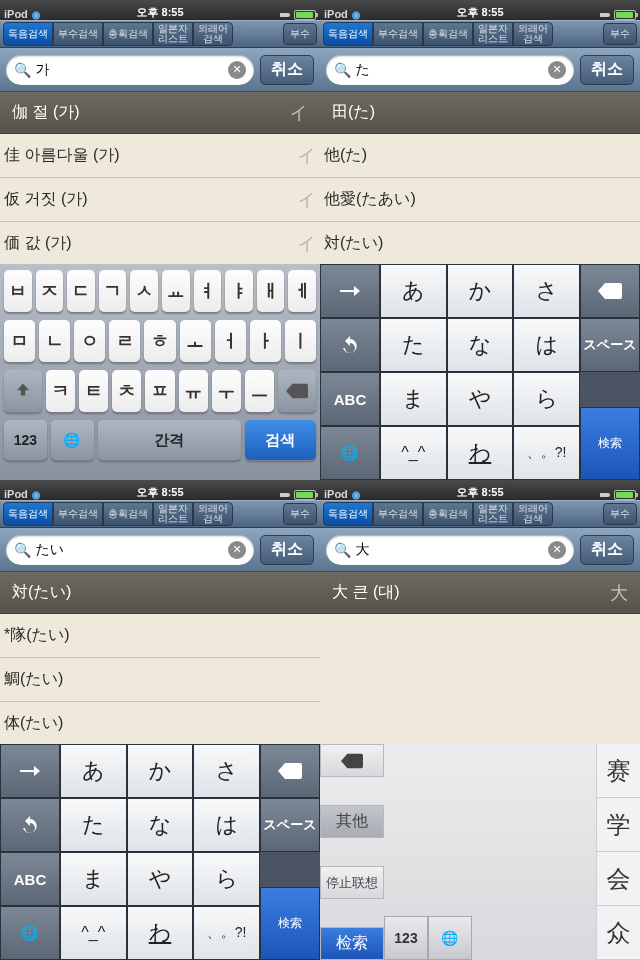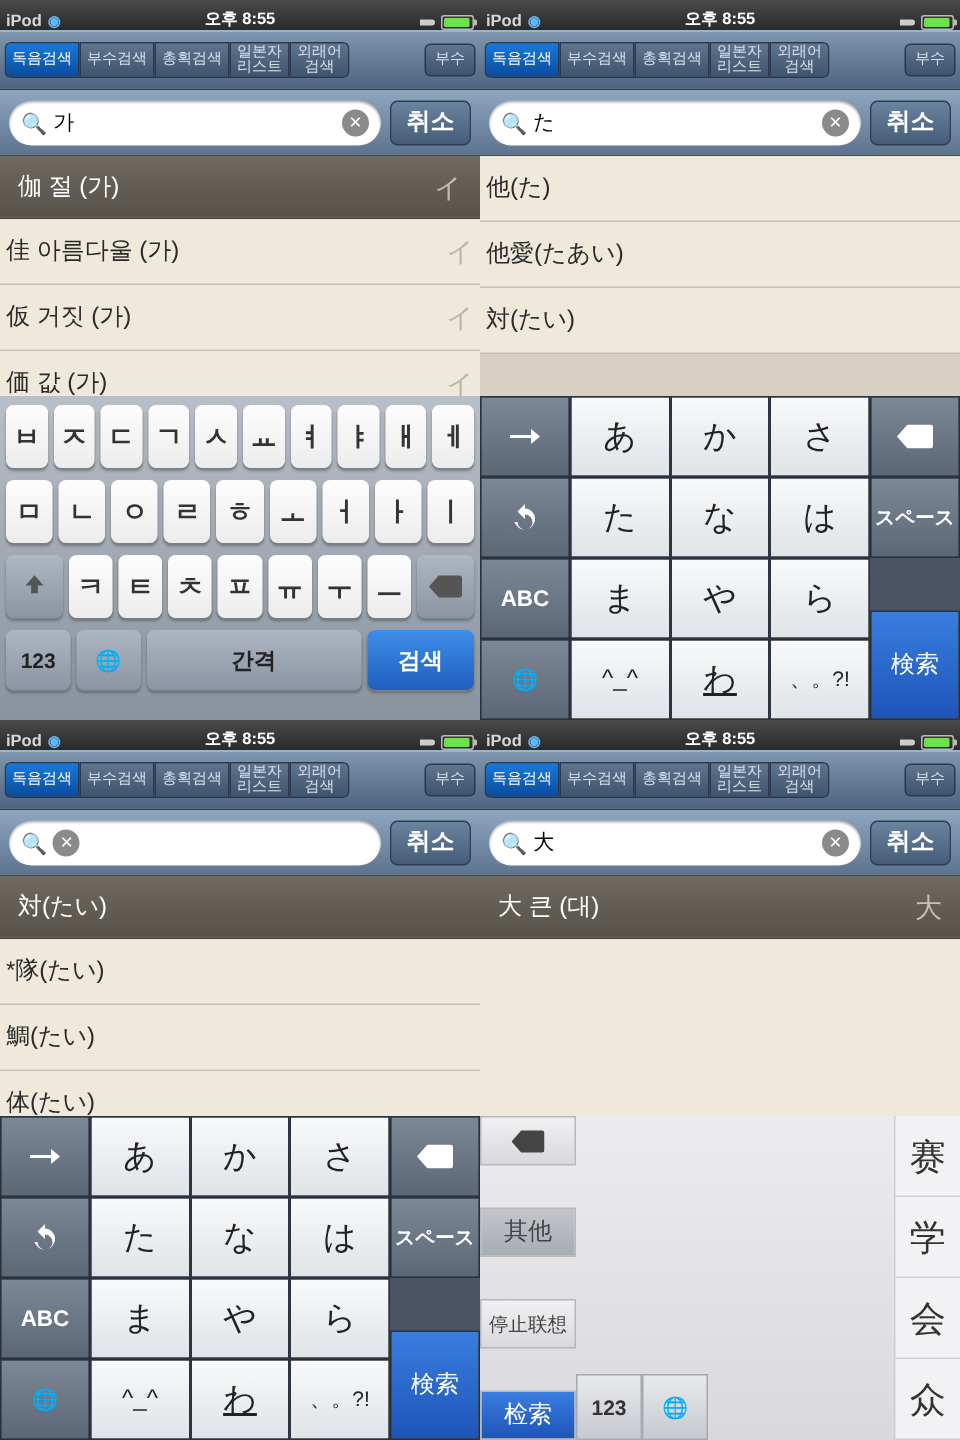--- a/index.html
+++ b/index.html
@@ -9,21 +9,21 @@
 
 .status { height: 20px; background: linear-gradient(#4a4a4a,#2a2a2a); display: flex; align-items: flex-end; color: #d8d8d8; font-size: 11px; font-weight: bold; padding: 0 4px; position: relative; }
 .status .time { position: absolute; left: 50%; transform: translateX(-50%); color: #fff; }
 .status .wifi { margin-left: 4px; color: #5fb8ff; font-size: 10px; }
 .status .battery { position: absolute; right: 4px; display: flex; align-items: center; gap: 2px; }
 .batt-icon { width: 22px; height: 10px; border: 1px solid #bbb; border-radius: 2px; position: relative; }
 .batt-icon::after { content: ""; position: absolute; right: -3px; top: 2px; width: 2px; height: 4px; background: #bbb; border-radius: 0 1px 1px 0; }
 .batt-fill { position: absolute; left: 1px; top: 1px; bottom: 1px; width: 85%; background: #6fde4f; border-radius: 1px; }
 .batt-cable { width: 10px; height: 4px; background: #ccc; border-radius: 0 2px 2px 0; margin-right: 2px; }
 
-.tabs { height: 40px; background: linear-gradient(#7e96b0,#4e6581); display: flex; align-items: center; padding: 0 3px; gap: 0; border-top: 1px solid #9bb1c8; border-bottom: 1px solid #2f3e52; }
+.tabs { height: 28px; background: linear-gradient(#7e96b0,#4e6581); display: flex; align-items: center; padding: 0 3px; gap: 0; border-top: 1px solid #9bb1c8; border-bottom: 1px solid #2f3e52; }
 .seg { flex: 0 0 auto; height: 24px; display: flex; border-radius: 4px; overflow: hidden; }
 .seg button { background: linear-gradient(#5f7690,#3e536c); border: 1px solid #2a394c; color: #d7e1ec; font-size: 10px; padding: 0 4px; white-space: pre-line; line-height: 10px; }
 .seg button.active { background: linear-gradient(#1a79d9,#0a4c9e); color: #fff; }
 .seg button:first-child { border-radius: 4px 0 0 4px; }
 .seg button:last-child { border-radius: 0 4px 4px 0; }
 .spacer { flex: 1; }
 .pill { height: 22px; background: linear-gradient(#5f7690,#3e536c); border: 1px solid #2a394c; color: #d7e1ec; font-size: 10px; padding: 0 6px; border-radius: 4px; margin-left: 2px; line-height:20px; }
 
 .searchbar { height: 44px; background: linear-gradient(#8fa6bf,#5c748f); display: flex; align-items: center; padding: 0 6px; gap: 6px; border-bottom: 1px solid #3a4c62; }
 .searchfield { flex: 1; height: 30px; background: #fff; border-radius: 15px; display: flex; align-items: center; padding: 0 8px; box-shadow: inset 0 1px 2px rgba(0,0,0,.4); }
@@ -47,21 +47,21 @@
 .kkey.del svg { width: 22px; height: 16px; fill: #555; }
 .kkey.blue { background: linear-gradient(#3f8ee8,#1f5fc0); color: #fff; font-size: 15px; }
 .kb-ko .krow.last .kkey { height: 40px; }
 .globe { font-size: 18px; }
 
 
 .kb-jp { position: absolute; bottom: 0; left: 0; right: 0; height: 216px; background: #4a5463; display: grid; grid-template-columns: 60px 1fr 1fr 1fr 60px; grid-template-rows: repeat(4, 54px); }
 .jkey { border: 1px solid #2a323d; display: flex; align-items: center; justify-content: center; font-size: 22px; color: #222; background: linear-gradient(#f8f9fa,#dfe3e7); }
 .jkey.side { background: linear-gradient(#7d8897,#5c6775); color: #fff; font-size: 14px; font-weight: bold; }
 .jkey.side svg { fill: #fff; }
-.jkey.blue { background: linear-gradient(#3a7ee0,#1e54b8); color: #fff; font-size: 16px; grid-row: span 2; margin-top: 35px; }
+.jkey.blue { background: linear-gradient(#3a7ee0,#1e54b8); color: #fff; font-size: 12px; grid-row: span 2; margin-top: 35px; }
 .jkey.space { font-size: 13px; }
 
 
 .cn-bar { position: absolute; bottom: 0; left: 0; right: 0; height: 216px; background: linear-gradient(#ececee,#d9d9dd); display: flex; }
 .cn-left { width: 64px; display: flex; flex-direction: column; gap: 28px; }
 .cn-side { flex: 1; border: 1px solid #b6b8bd; background: linear-gradient(#f1f1f3,#d8d8dc); display: flex; align-items: center; justify-content: center; font-size: 16px; color: #444; }
 .cn-side.dark { background: linear-gradient(#c2c5ca,#a8acb3); }
 .cn-side svg { width: 22px; height: 16px; fill: #444; }
 .cn-bottom { position: absolute; bottom: 0; left: 64px; height: 44px; display: flex; }
 .cn-bottom .bkey { width: 44px; border: 1px solid #a7a9af; background: linear-gradient(#e9eaed,#c7c9cf); display: flex; align-items: center; justify-content: center; font-size: 14px; font-weight: bold; color: #333; }
@@ -203,20 +203,23 @@
     </div>
     <div class="searchbar">
       <div class="searchfield">
         <span class="mag">🔍</span>
         <input value="た" style="">
         <span class="clear">✕</span>
       </div>
       <button class="cancel">취소</button>
     </div>
     <div class="list">
+      <div class="header-row">
+          <span>田(た)</span>
+        </div>
       <div class="row">
           <span>他(た)</span>
         </div>
       <div class="row">
           <span>他愛(たあい)</span>
         </div>
       <div class="row">
           <span>対(たい)</span>
         </div>
     </div>
@@ -278,20 +281,21 @@
 리스트</button>
         <button>외래어
 검색</button>
       </div>
       <span class="spacer"></span>
       <button class="pill">부수</button>
     </div>
     <div class="searchbar">
       <div class="searchfield">
         <span class="mag">🔍</span>
+        <input value="たい" style="">
         <span class="clear">✕</span>
       </div>
       <button class="cancel">취소</button>
     </div>
     <div class="list">
       <div class="header-row">
           <span>対(たい)</span>
         </div>
       <div class="row">
           <span>*隊(たい)</span>

